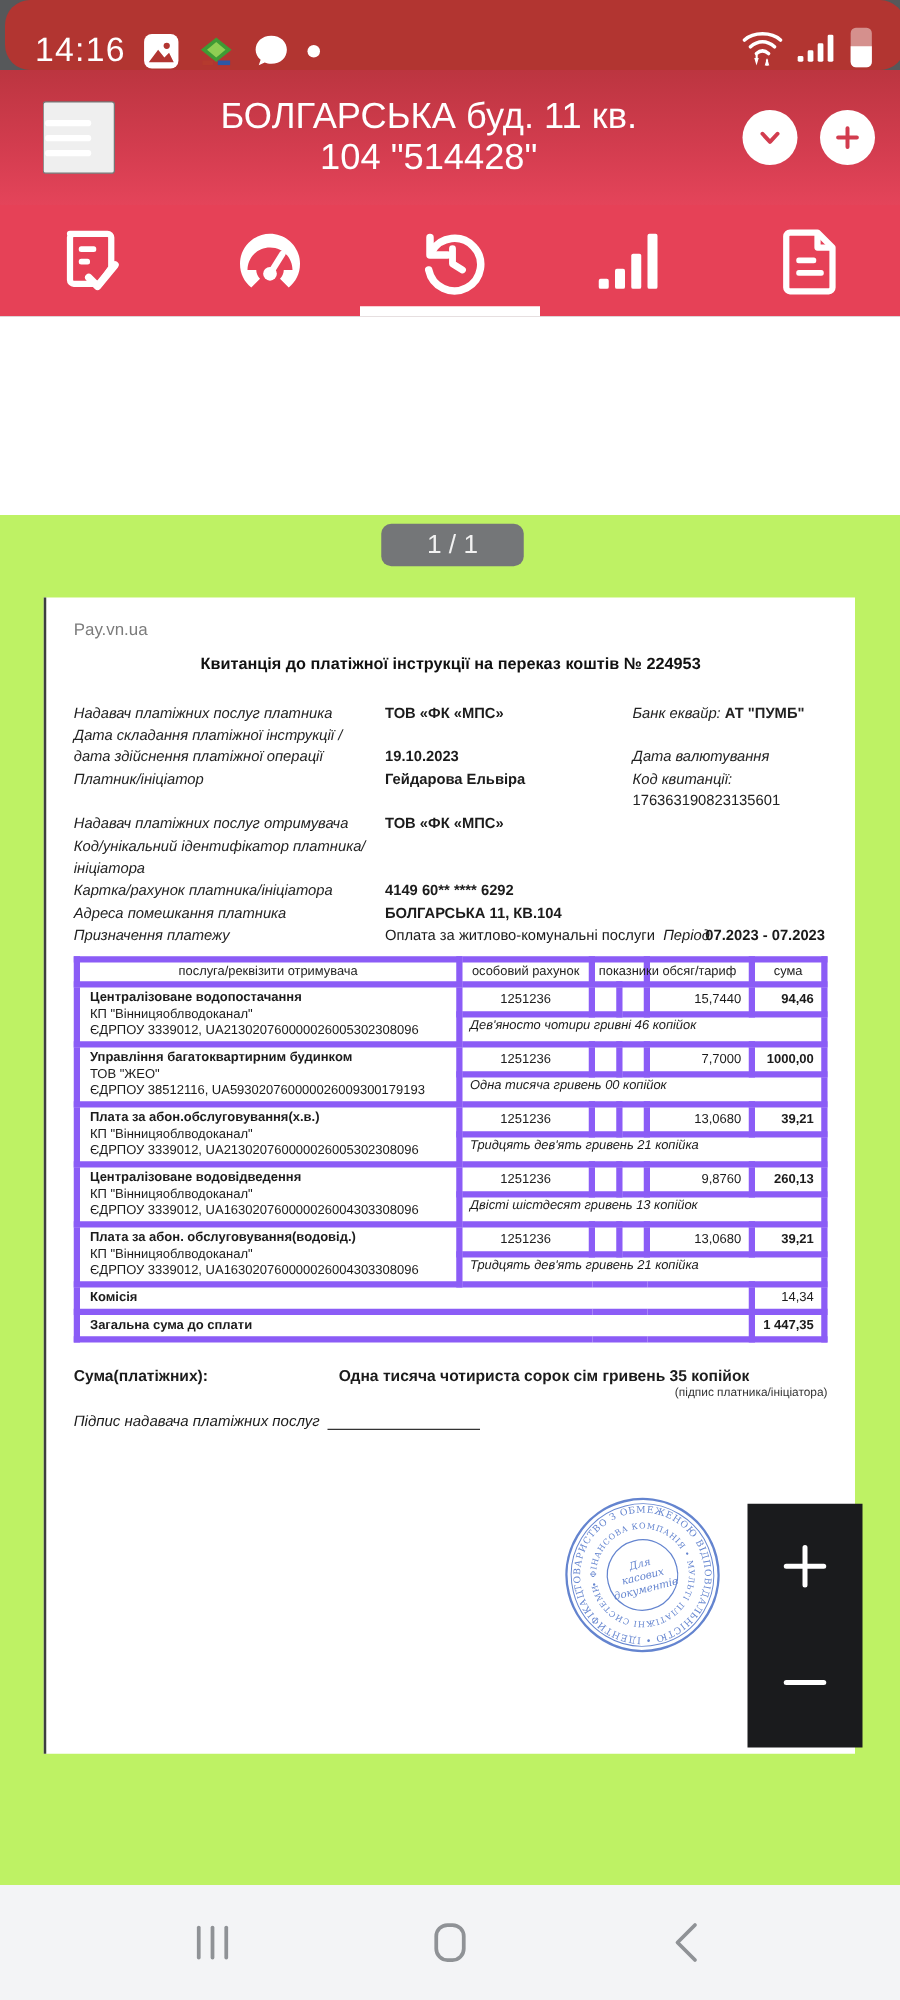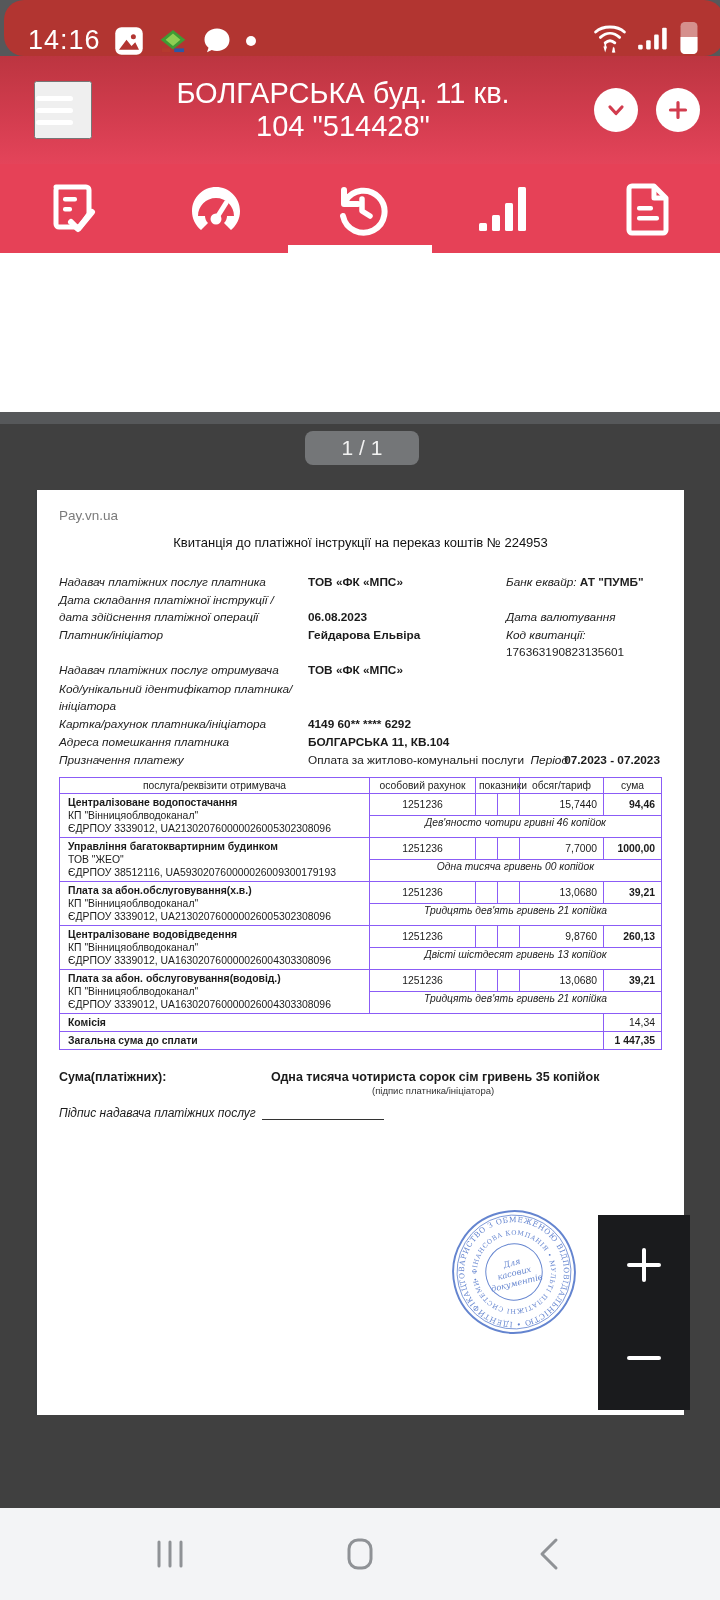--- a/index.html
+++ b/index.html
@@ -32,63 +32,63 @@
   .tab { flex:1; display:flex; align-items:center; justify-content:center; position:relative; }
   .tab svg { display:block; }
   .tab-indicator { position:absolute; left:288px; top:245px; width:144px; height:8px; background:#fff; }
 
   
   .sheet { position:absolute; top:253px; left:0; width:720px; height:159px; background:#fff; }
   .close-btn { position:absolute; left:68px; top:300px; width:48px; height:48px; background:none; border:none;
     display:flex; align-items:center; justify-content:center; }
 
   
-  .viewer { position:absolute; top:424px; left:0; width:720px; height:1096px; background:#404040; }
+  .viewer { position:absolute; top:412px; left:0; width:720px; height:1096px; background:#bef264; }
   .page-pill { position:absolute; top:7px; left:305px; width:114px; height:34px; background:#747678;
     border-radius:8px; color:#f2f2f2; font-size:21px; display:flex; align-items:center; justify-content:center; }
 
   
   .doc { position:absolute; left:35px; top:66px; width:649px; height:925px; background:#fff;
     border-left:2px solid #3c3e40; color:#1b1b1b; padding:18px 22px 0 22px; font-size:12px; }
   .doc-site { color:#7b7b7b; font-size:13.5px; margin-bottom:12px; }
-  .doc-title { text-align:center; font-weight:normal; font-size:13px; color:#111; margin-bottom:24px; }
+  .doc-title { text-align:center; font-weight:bold; font-size:13px; color:#111; margin-bottom:24px; }
 
   .fields { display:grid; grid-template-columns:243px 192px 1fr; column-gap:6px; row-gap:1px;
     font-size:11.8px; line-height:1.45; margin-bottom:8px; }
   .f-label { font-style:italic; color:#222; }
   .f-value { font-weight:bold; }
   .f-right  { color:#222; }
   .f-right .lab { font-style:italic; }
   .f-right .val-b { font-weight:bold; }
   .purpose-period { font-style:italic; }
   .period-val { font-weight:bold; text-align:right; padding-right:2px; }
 
   table.rtable { width:100%; border-collapse:collapse; table-layout:fixed; margin-top:2px; }
   .rtable col.c-name{width:auto;} .rtable col.c-acc{width:106px;} .rtable col.c-p1{width:22px;}
   .rtable col.c-p2{width:22px;} .rtable col.c-vol{width:84px;} .rtable col.c-sum{width:58px;}
-  .rtable th, .rtable td { border:1px solid #8b5cf6; font-weight:normal; }
+  .rtable th, .rtable td { border:5px solid #8b5cf6; font-weight:normal; }
   .rtable thead th { font-size:10.3px; text-align:center; padding:2px 3px; color:#222; }
   .rtable td { font-size:10.4px; line-height:1.25; padding:1px 6px; vertical-align:top; }
   .rtable td.svc { padding:2px 8px; }
   .rtable .svc .nm { font-weight:bold; }
   .rtable td.acc { text-align:center; vertical-align:middle; }
   .rtable td.vol { text-align:right; vertical-align:middle; }
   .rtable td.sum { text-align:right; vertical-align:middle; font-weight:bold; }
-  .rtable td.words { font-style:italic; text-align:center; font-size:10.3px; padding:1px 6px; }
+  .rtable td.words { font-style:italic; text-align:left; font-size:10.3px; padding:1px 6px; }
   .rtable td.foot-lab { font-weight:bold; padding:2px 8px; }
   .rtable td.foot-val { text-align:right; padding:2px 6px; }
   .rtable td.foot-val.b { font-weight:bold; }
 
   .amount-words { display:flex; margin-top:20px; font-size:12.5px; }
   .amount-words .lab { font-weight:bold; width:212px; }
   .amount-words .val { font-weight:bold; }
 
   .agree { margin-top:22px; font-style:italic; font-size:12px; display:flex; align-items:flex-end; }
   .sig-line { display:inline-block; width:128px; border-bottom:1px solid #333; height:13px; margin-left:6px; }
-  .sig-caption { font-size:9.5px; color:#333; margin:1px 0 0 313px; }
+  .sig-caption { font-size:9.5px; color:#333; margin:1px 0 0 313px;text-align:right; }
   .provider-sign { margin-top:10px; font-style:italic; font-size:12px; display:flex; align-items:center; }
   .sig-line2 { display:inline-block; width:122px; border-bottom:1px solid #333; height:13px; margin-left:6px; }
 
   .stamp { position:absolute; left:413px; top:718px; width:128px; height:128px; opacity:.88; }
 
   
   .zoom-panel { position:absolute; left:598px; top:791px; width:92px; height:195px; background:#1a1b1d;
     display:flex; flex-direction:column; justify-content:space-between; padding:28px 0 30px 0; align-items:center; }
   .zoom-btn { background:none; border:none; color:#fff; width:60px; height:44px;
     display:flex; align-items:center; justify-content:center; }
@@ -263,21 +263,21 @@
     <div class="doc">
       <div class="doc-site">Pay.vn.ua</div>
       <div class="doc-title">Квитанція до платіжної інструкції на переказ коштів № 224953</div>
 
       <div class="fields">
         <div class="f-label">Надавач платіжних послуг платника</div>
         <div class="f-value">ТОВ «ФК «МПС»</div>
         <div class="f-right"><span class="lab">Банк еквайр:</span> <span class="val-b">АТ "ПУМБ"</span></div>
 
         <div class="f-label">Дата складання платіжної інструкції /дата здійснення платіжної операції</div>
-        <div class="f-value" style="align-self:end">06.08.2023</div>
+        <div class="f-value" style="align-self:end">19.10.2023</div>
         <div class="f-right" style="align-self:end"><span class="lab">Дата валютування</span></div>
 
         <div class="f-label">Платник/ініціатор</div>
         <div class="f-value">Гейдарова Ельвіра</div>
         <div class="f-right"><span class="lab">Код квитанції:</span> <span>176363190823135601</span></div>
 
         <div class="f-label">Надавач платіжних послуг отримувача</div>
         <div class="f-value">ТОВ «ФК «МПС»</div>
         <div class="f-right"></div>
 

